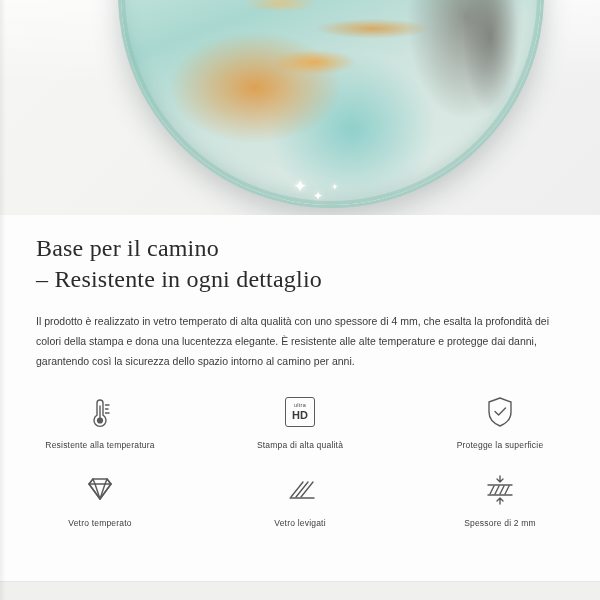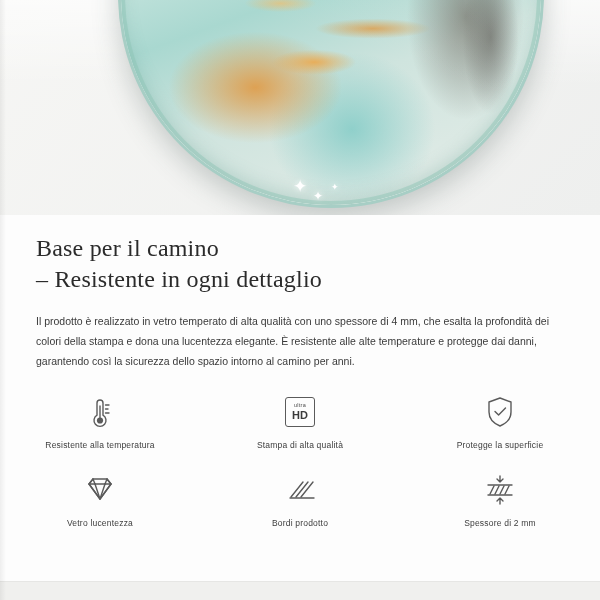--- a/index.html
+++ b/index.html
@@ -243,31 +243,31 @@
     <div class="feature">
       <div class="ico">
         <svg width="36" height="32" viewBox="0 0 36 32" fill="none" stroke="#5a5a5a" stroke-width="1.4" stroke-linejoin="round" stroke-linecap="round">
           <path d="M7 10h22l-11 15z"></path>
           <path d="M7 10l4-5h14l4 5"></path>
           <path d="M11 5l-4 5 11 15 11-15-4-5"></path>
           <path d="M13 10l5 15 5-15"></path>
           <path d="M11 5l2 5M25 5l-2 5"></path>
         </svg>
       </div>
-      <div class="cap">Vetro lucentezza</div>
+      <div class="cap">Vetro temperato</div>
     </div>
 
     <div class="feature">
       <div class="ico">
         <svg width="34" height="30" viewBox="0 0 34 30" fill="none" stroke="#5a5a5a" stroke-width="1.4" stroke-linecap="round">
           <path d="M8 22L20 7M13 22L25 7M18 22L30 7"></path>
           <path d="M7 23h24"></path>
         </svg>
       </div>
-      <div class="cap">Bordi prodotto</div>
+      <div class="cap">Vetro levigati</div>
     </div>
 
     <div class="feature">
       <div class="ico">
         <svg width="34" height="34" viewBox="0 0 34 34" fill="none" stroke="#5a5a5a" stroke-width="1.4" stroke-linecap="round">
           <path d="M17 3v6M17 9l-3-3M17 9l3-3"></path>
           <path d="M17 31v-6M17 25l-3 3M17 25l3 3"></path>
           <path d="M5 12h24M5 22h24"></path>
           <path d="M7 21l4-8M12 21l4-8M17 21l4-8M22 21l4-8"></path>
         </svg>

